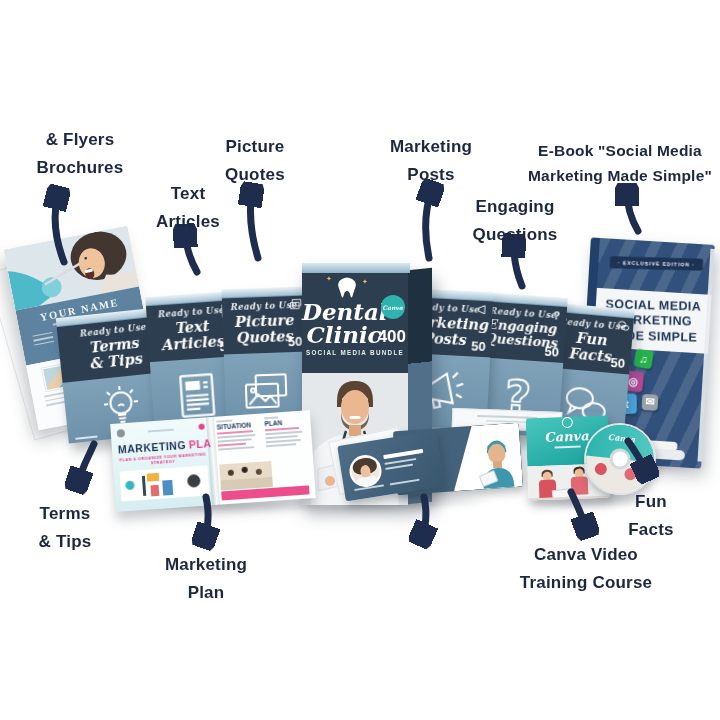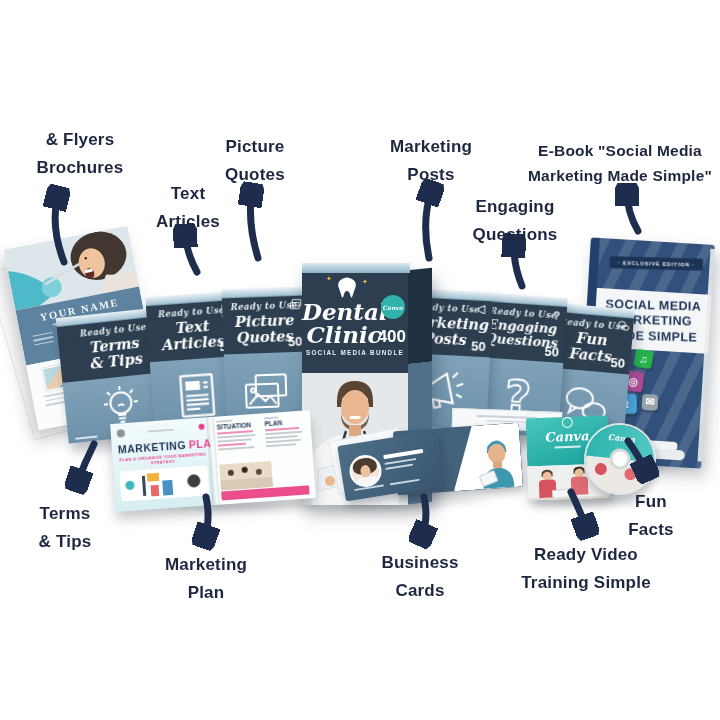--- a/index.html
+++ b/index.html
@@ -209,27 +209,23 @@
     <div>Marketing Made Simple"</div>
   </div>
   <div class="lbl lbl-terms">
     <div>Terms</div>
     <div>&amp; Tips</div>
   </div>
   <div class="lbl lbl-mplan">
     <div>Marketing</div>
     <div>Plan</div>
   </div>
-  <div class="lbl lbl-bcards">
-    <div>Business</div>
-    <div>Cards</div>
-  </div>
   <div class="lbl lbl-canva">
-    <div>Ready Video</div>
-    <div>Training Simple</div>
+    <div>Canva Video</div>
+    <div>Training Course</div>
   </div>
   <div class="lbl lbl-funfacts">
     <div>Fun</div>
     <div>Facts</div>
   </div>
 
   <div class="broback"></div>
   <div class="brochure">
     <div class="br-photo">
       <svg width="126" height="62" viewBox="0 0 126 62" preserveAspectRatio="none">

